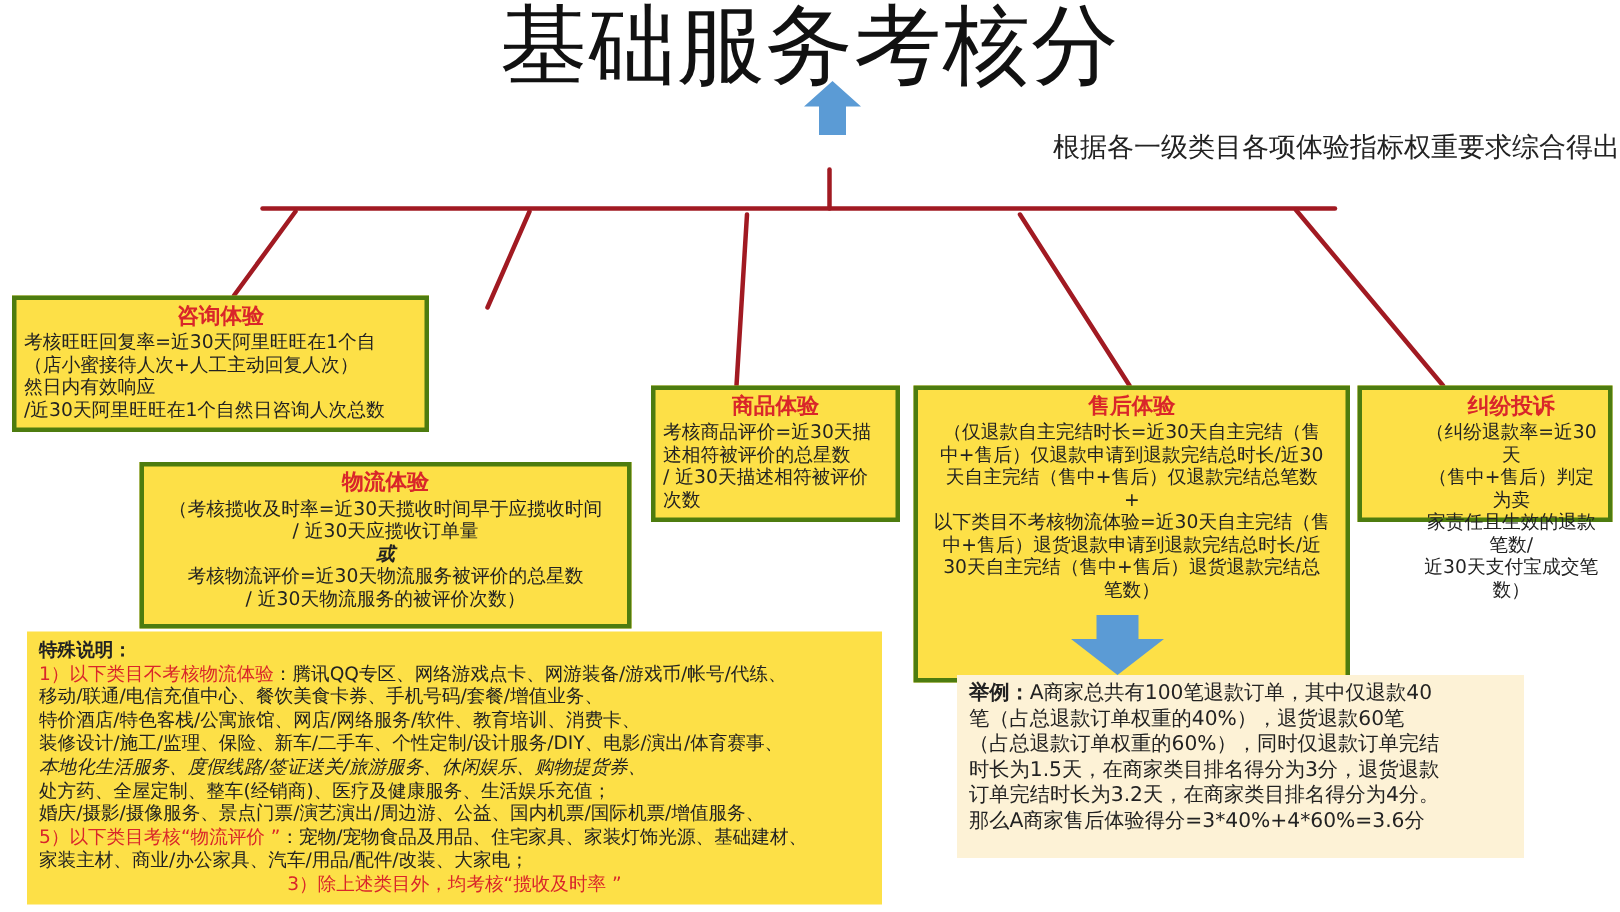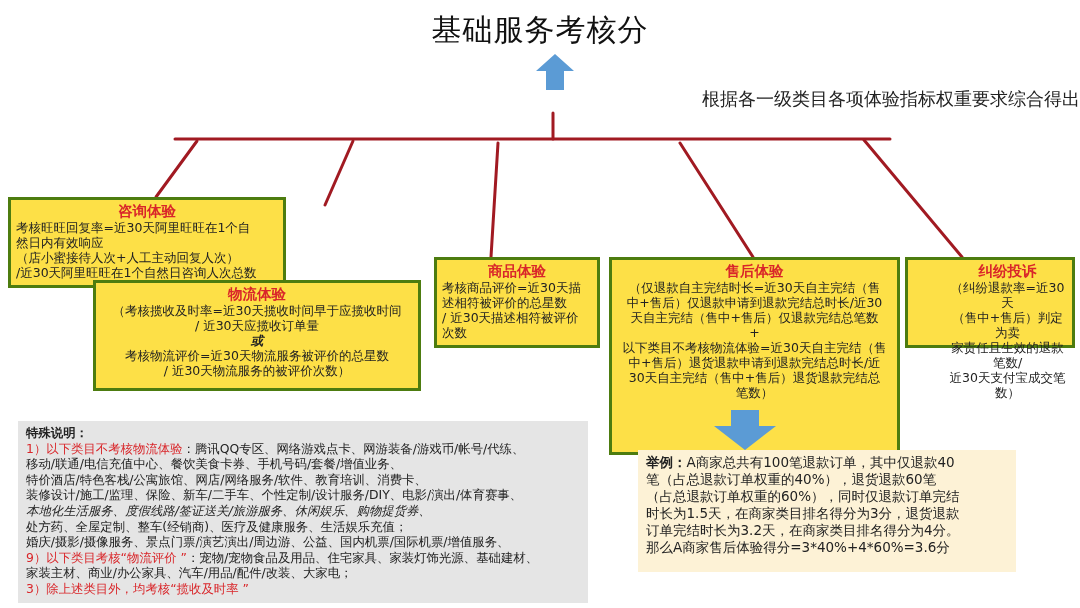--- a/index.html
+++ b/index.html
@@ -5,42 +5,42 @@
     * { box-sizing: border-box; margin: 0; padding: 0; }
     html, body {
       width: 1080px; height: 608px; overflow: hidden;
       background: #ffffff;
       font-family: "DejaVu Sans", "Liberation Sans", sans-serif;
       color: #222;
     }
     .canvas { position: relative; width: 1080px; height: 608px; }
     .title {
       position: absolute; left: 0; top: 2px; width: 1080px;
-      text-align: center; font-size: 30px; line-height: 56px; color: #111;
+      text-align: center; font-size: 58px; line-height: 56px; color: #111;
       font-weight: normal; letter-spacing: 1px;
     }
     .subtitle {
       position: absolute; left: 0; top: 86px; width: 1080px;
       text-align: right; font-size: 18px; line-height: 26px; color: #222;
     }
     svg.lines { position: absolute; left: 0; top: 0; width: 1080px; height: 608px; pointer-events: none; }
     .box {
       position: absolute; background: #fde047; border: 3px solid #4d7c0f;
       font-size: 12.5px; line-height: 15px; color: #222;
       padding: 2px 5px;
     }
     .box .head {
       color: #d9262a; font-weight: bold; font-size: 14.5px; line-height: 18px;
       text-align: center;
     }
     .box .line { display: block; }
     .center { text-align: center; }
     .or { font-style: italic; font-weight: bold; font-family: "DejaVu Serif", serif; }
     .note {
-      position: absolute; background: #e5e5e5;
+      position: absolute; background: #fde047;
       font-size: 12.4px; line-height: 15.6px; color: #222;
       padding: 4px 8px;
     }
     .note .red { color: #d9262a; }
     .note .bold { font-weight: bold; }
     .example {
       position: absolute; background: #fdf2d6;
       font-size: 13.5px; line-height: 17px; color: #222;
       padding: 4px 8px;
     }
@@ -67,26 +67,26 @@
       <line x1="353" y1="141" x2="325" y2="205"></line>
       <line x1="498" y1="143" x2="491" y2="257"></line>
       <line x1="680" y1="143" x2="753" y2="257"></line>
       <line x1="864" y1="140" x2="962" y2="257"></line>
     </g>
   </svg>
 
   <div class="box" style="left:8px; top:197px; width:278px; height:91px;">
     <div class="head">咨询体验</div>
     <span class="line">考核旺旺回复率=近30天阿里旺旺在1个自</span>
+    <span class="line">（店小蜜接待人次+人工主动回复人次）</span>
     <span class="line">然日内有效响应</span>
-    <span class="line">（店小蜜接待人次+人工主动回复人次）</span>
     <span class="line">/近30天阿里旺旺在1个自然日咨询人次总数</span>
   </div>
 
-  <div class="box center" style="left:93px; top:280px; width:328px; height:111px;">
+  <div class="box center" style="left:93px; top:308px; width:328px; height:111px;">
     <div class="head">物流体验</div>
     <span class="line">（考核揽收及时率=近30天揽收时间早于应揽收时间</span>
     <span class="line">/ 近30天应揽收订单量</span>
     <span class="line or">或</span>
     <span class="line">考核物流评价=近30天物流服务被评价的总星数</span>
     <span class="line">/ 近30天物流服务的被评价次数）</span>
   </div>
 
   <div class="box" style="left:434px; top:257px; width:166px; height:91px;">
     <div class="head">商品体验</div>
@@ -125,24 +125,24 @@
     <span style="display:block;">
       <span class="red">1）以下类目不考核物流体验</span><span>：腾讯QQ专区、网络游戏点卡、网游装备/游戏币/帐号/代练、</span>
     </span>
     <span class="line" style="display:block;">移动/联通/电信充值中心、餐饮美食卡券、手机号码/套餐/增值业务、</span>
     <span class="line" style="display:block;">特价酒店/特色客栈/公寓旅馆、网店/网络服务/软件、教育培训、消费卡、</span>
     <span class="line" style="display:block;">装修设计/施工/监理、保险、新车/二手车、个性定制/设计服务/DIY、电影/演出/体育赛事、</span>
     <span class="line" style="display:block;font-style:italic;">本地化生活服务、度假线路/签证送关/旅游服务、休闲娱乐、购物提货券、</span>
     <span class="line" style="display:block;">处方药、全屋定制、整车(经销商)、医疗及健康服务、生活娱乐充值；</span>
     <span class="line" style="display:block;">婚庆/摄影/摄像服务、景点门票/演艺演出/周边游、公益、国内机票/国际机票/增值服务、</span>
     <span style="display:block;">
-      <span class="red">9）以下类目考核“物流评价 ”</span><span>：宠物/宠物食品及用品、住宅家具、家装灯饰光源、基础建材、</span>
+      <span class="red">5）以下类目考核“物流评价 ”</span><span>：宠物/宠物食品及用品、住宅家具、家装灯饰光源、基础建材、</span>
     </span>
     <span class="line" style="display:block;">家装主材、商业/办公家具、汽车/用品/配件/改装、大家电；</span>
-    <span class="line red" style="display:block;">3）除上述类目外，均考核“揽收及时率 ”</span>
+    <span class="line red" style="display:block;text-align:center;">3）除上述类目外，均考核“揽收及时率 ”</span>
   </div>
 
   <div class="example" style="left:638px; top:450px; width:378px; height:122px;">
     <span style="display:block;"><b>举例：</b><span>A商家总共有100笔退款订单，其中仅退款40</span></span>
     <span style="display:block;">笔（占总退款订单权重的40%），退货退款60笔</span>
     <span style="display:block;">（占总退款订单权重的60%），同时仅退款订单完结</span>
     <span style="display:block;">时长为1.5天，在商家类目排名得分为3分，退货退款</span>
     <span style="display:block;">订单完结时长为3.2天，在商家类目排名得分为4分。</span>
     <span style="display:block;">那么A商家售后体验得分=3*40%+4*60%=3.6分</span>
   </div>

